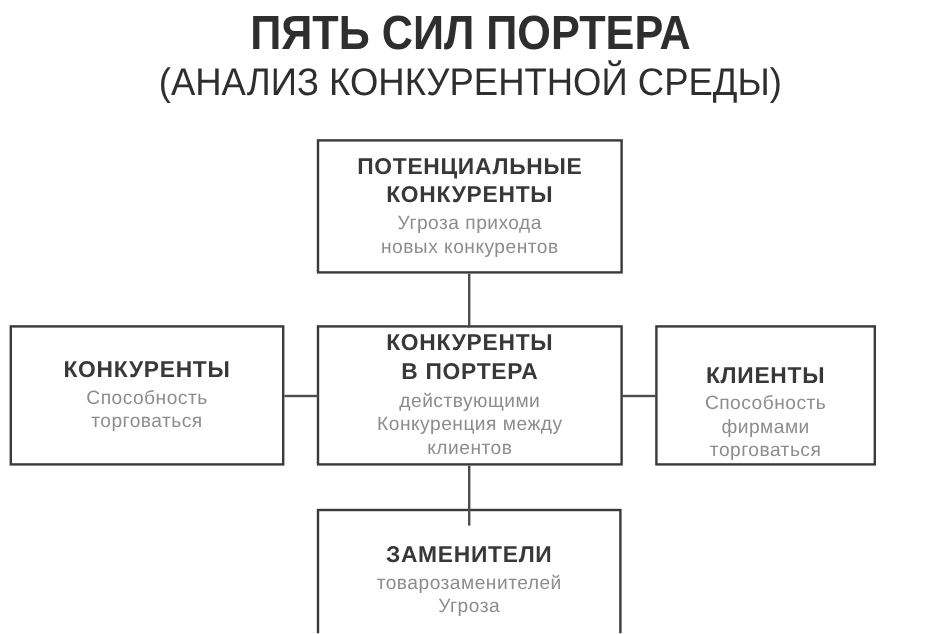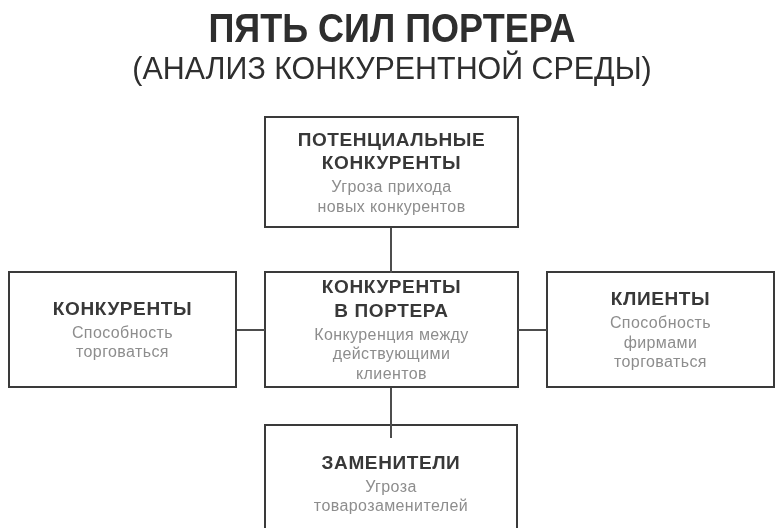--- a/index.html
+++ b/index.html
@@ -45,21 +45,21 @@
     display:flex;
     flex-direction:column;
     align-items:center;
     justify-content:center;
     text-align:center;
     z-index:1;
   }
   .box-top    {left:264px; top:116px; width:255px; height:112px;}
   .box-left   {left:8px;   top:271px; width:229px; height:117px;}
   .box-center {left:264px; top:271px; width:255px; height:117px;}
-  .box-right  {left:546px; top:271px; width:229px; height:117px;}
+  .box-right  {left:546px; top:271px; width:184px; height:117px;justify-content:flex-end;}
   .box-bottom {left:264px; top:424px; width:254px; height:119px;}
   .heading{
     font-size:19px;
     font-weight:bold;
     color:var(--heading);
     letter-spacing:0.6px;
     line-height:1.25;
     margin-bottom:2px;
   }
   .heading span{display:block;}
@@ -114,40 +114,40 @@
       <span>торговаться</span>
     </div>
   </div>
 
   <div class="box box-center">
     <div class="heading">
       <span>КОНКУРЕНТЫ</span>
       <span>В ПОРТЕРА</span>
     </div>
     <div class="subtext">
+      <span>действующими</span>
       <span>Конкуренция между</span>
-      <span>действующими</span>
       <span>клиентов</span>
     </div>
   </div>
 
   <div class="box box-right">
     <div class="heading">
       <span>КЛИЕНТЫ</span>
     </div>
     <div class="subtext">
       <span>Способность</span>
       <span>фирмами</span>
       <span>торговаться</span>
     </div>
   </div>
 
   <div class="box box-bottom">
     <div class="heading">
       <span>ЗАМЕНИТЕЛИ</span>
     </div>
     <div class="subtext">
+      <span>товарозаменителей</span>
       <span>Угроза</span>
-      <span>товарозаменителей</span>
     </div>
   </div>
 
 </div>
 
 </body></html>

